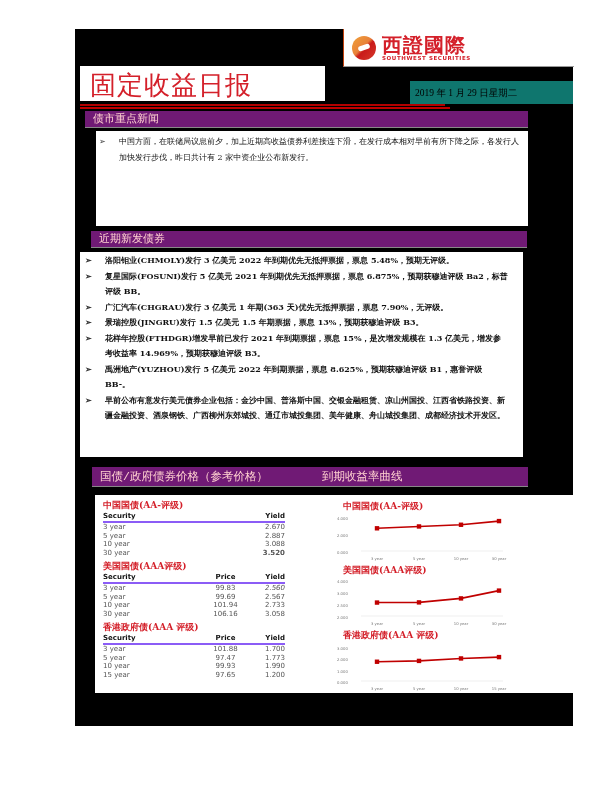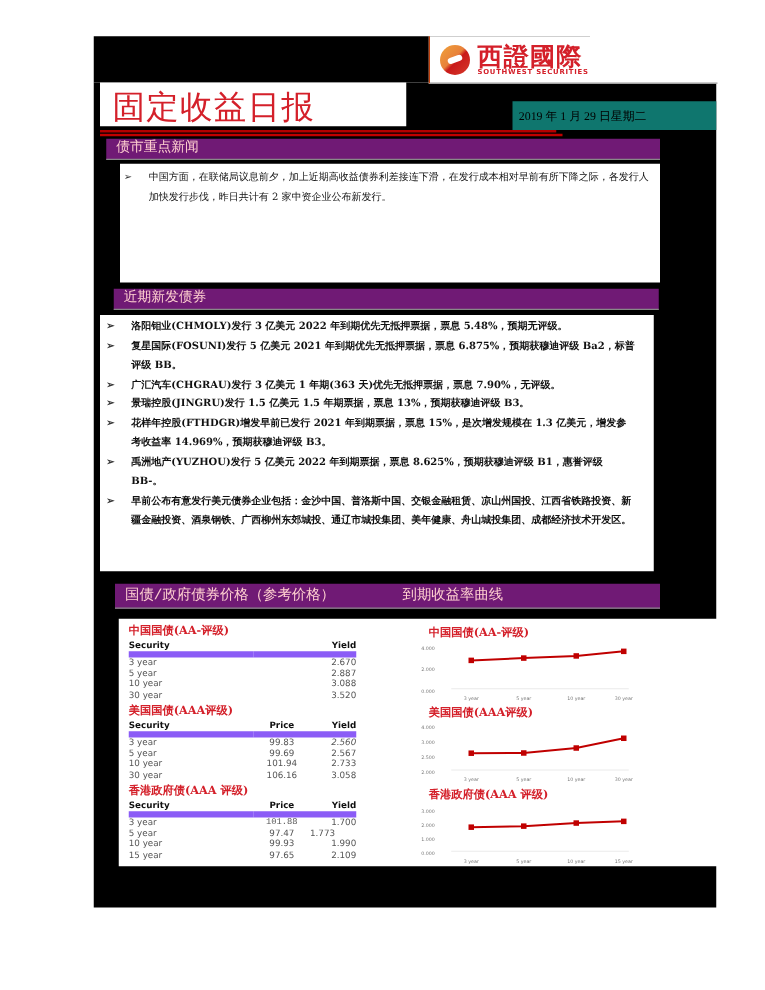--- a/index.html
+++ b/index.html
@@ -18,21 +18,21 @@
   .redline1{position:absolute;left:80px;top:104px;width:365px;height:2px;background:#b30000;}
   .redline2{position:absolute;left:80px;top:107px;width:370px;height:2px;background:#c00000;}
   .sec-head{position:absolute;height:17px;background:#701a75;color:#ffcccc;font-family:Liberation Mono, monospace;font-size:11px;line-height:17px;padding-left:8px;box-sizing:border-box;border-bottom:1px solid #888;}
   .sec-head span{color:#ffd0d0;}
   .white{position:absolute;background:#fff;}
   ul.bul{list-style:none;margin:0;padding:0;font-size:8px;line-height:15.5px;color:#111;font-family:"DejaVu Serif",serif;}
   ul.bul li{position:relative;padding-left:23px;}
   ul.bul li::before{content:"➢";position:absolute;left:3px;top:0;font-size:8px;color:#333;}
   .tbl-title{font-family:"DejaVu Serif",serif;font-size:9px;color:#d4202a;font-weight:bold;margin:0;height:12px;line-height:12px;}
   table.bt{border-collapse:collapse;font-family:"DejaVu Sans",sans-serif;font-size:7px;color:#555;}
-  table.bt th{font-weight:bold;color:#111;text-align:left;padding:0;border-bottom:5px solid #8b5cf6;height:10px;line-height:10px;}
+  table.bt th{font-weight:bold;color:#111;text-align:left;padding:0;border-bottom:2px solid #8b5cf6;height:10px;line-height:10px;}
   table.bt td{padding:0;height:8.5px;line-height:8.5px;}
   .chart-title{position:absolute;font-family:"DejaVu Serif",serif;font-size:9px;color:#d4202a;font-weight:bold;}
   svg text{font-family:"DejaVu Sans",sans-serif;}
 </style>
 </head>
 <body>
 
 <div class="black-bg"></div>
 <div class="black-main"></div>
 
@@ -102,21 +102,21 @@
             <td style="text-align:right;">2.887</td>
           </tr>
       <tr>
             <td>10 year</td>
             <td style="text-align:center;"></td>
             <td style="text-align:right;">3.088</td>
           </tr>
       <tr>
             <td>30 year</td>
             <td style="text-align:center;"></td>
-            <td style="text-align:right;">3.520</td>
+            <td style="text-align:right;font-weight:bold;">3.520</td>
           </tr>
     </tbody>
       </table>
 
     <div class="tbl-title" style="margin-top:3px;">美国国债(AAA评级)</div>
     <table class="bt" style="width:182px;">
       <tbody>
           <tr>
         <th style="width:100px;">Security</th>
         <th style="width:45px;text-align:center;">Price</th>
@@ -148,37 +148,37 @@
     <div class="tbl-title" style="margin-top:3px;">香港政府债(AAA 评级)</div>
     <table class="bt" style="width:182px;">
       <tbody>
           <tr>
         <th style="width:100px;">Security</th>
         <th style="width:45px;text-align:center;">Price</th>
         <th style="text-align:right;">Yield</th>
       </tr>
       <tr>
             <td>3 year</td>
-            <td style="text-align:center;font-family:Liberation Mono, monospace;">101.88</td>
+            <td style="text-align:center;">101.88</td>
             <td style="text-align:right;">1.700</td>
           </tr>
       <tr>
             <td>5 year</td>
             <td style="text-align:center;">97.47</td>
-            <td style="text-align:left;">1.773</td>
+            <td style="text-align:right;">1.773</td>
           </tr>
       <tr>
             <td>10 year</td>
             <td style="text-align:center;">99.93</td>
             <td style="text-align:right;">1.990</td>
           </tr>
       <tr>
             <td>15 year</td>
             <td style="text-align:center;">97.65</td>
-            <td style="text-align:right;">2.109</td>
+            <td style="text-align:right;">1.200</td>
           </tr>
     </tbody>
       </table>
   </div>
 
   <div class="chart-title" style="left:248px;top:5px;">中国国债(AA-评级)</div>
   <svg id="chart0" style="position:absolute;left:240px;top:18px;" width="180" height="50">
       <text x="2" y="7" font-size="3.8" fill="#777">4.000</text>
       <text x="2" y="24" font-size="3.8" fill="#777">2.000</text>
       <text x="2" y="41" font-size="3.8" fill="#777">0.000</text>

